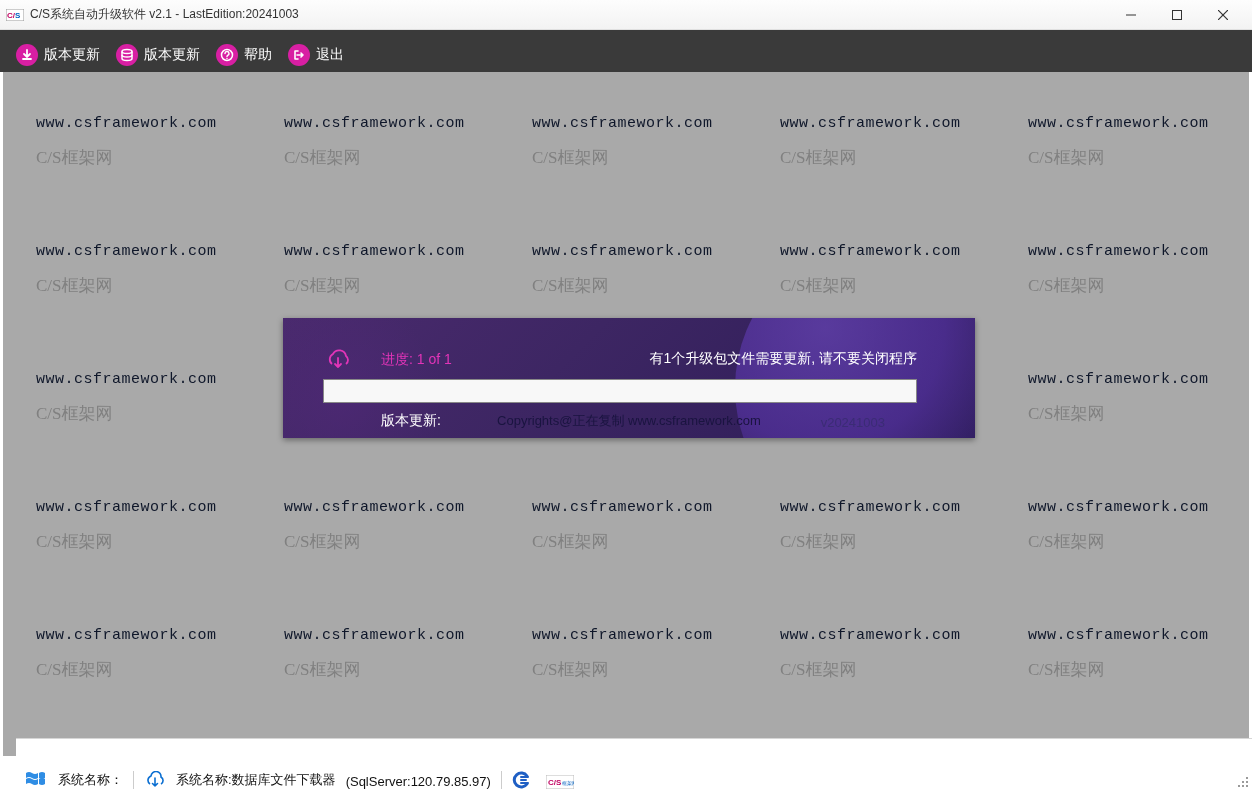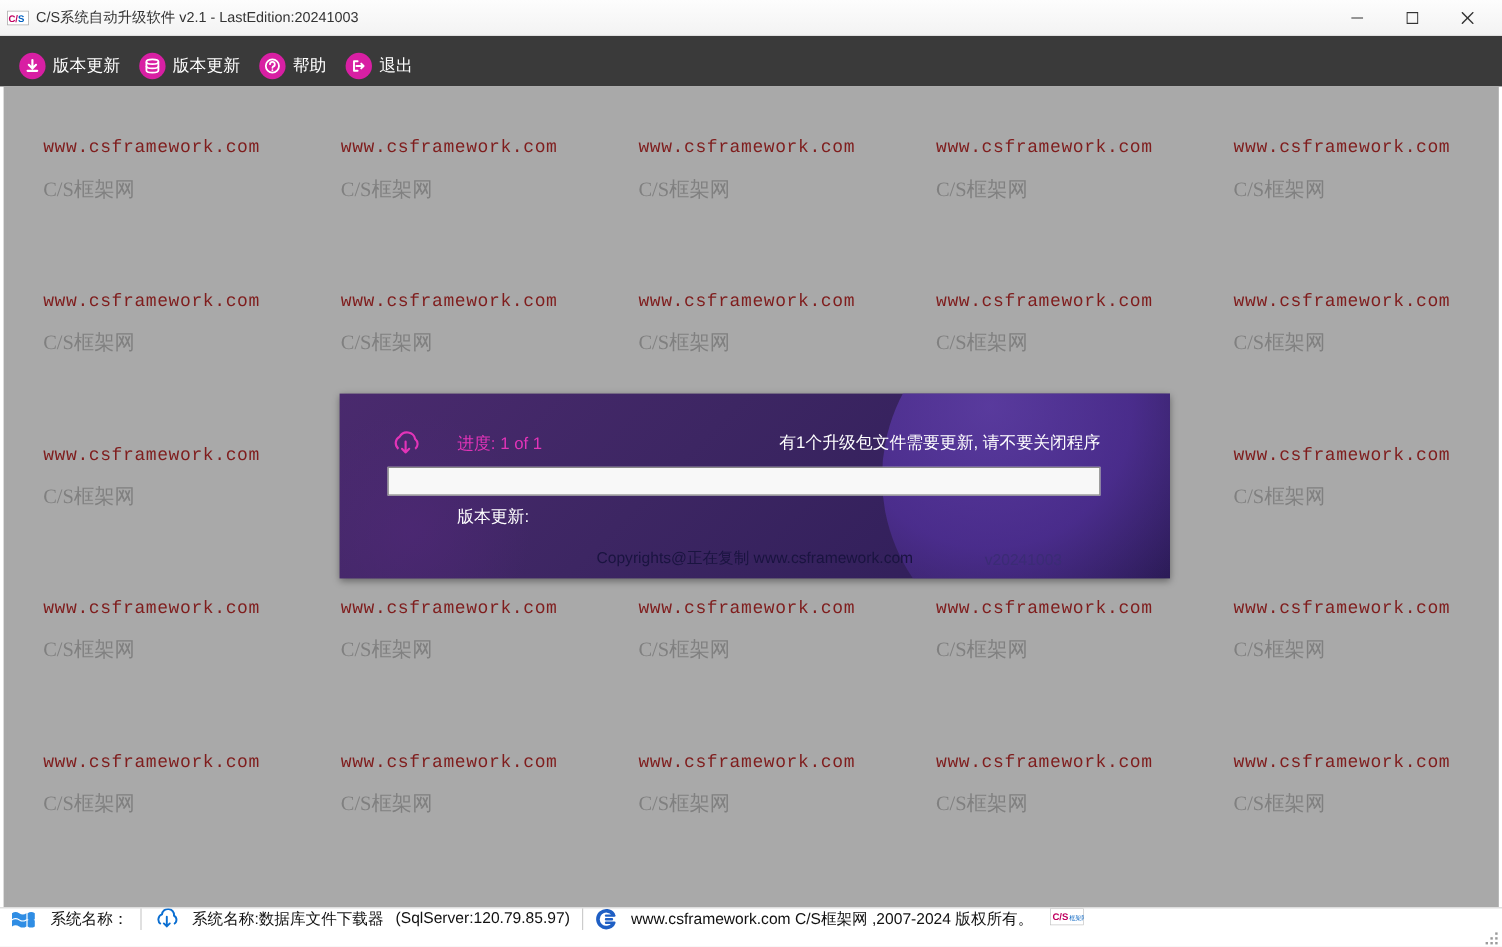--- a/index.html
+++ b/index.html
@@ -16,38 +16,38 @@
   .menubar { height: 42px; background: #3a3a3a; display:flex; align-items:flex-end; padding: 0 8px; }
   .menu-item { display:flex; align-items:center; gap:6px; color:#fff; font-size:14px; padding: 6px 8px; cursor:pointer; }
   .menu-item .mi-icon { width:22px; height:22px; border-radius:50%; background:#d81fa3; display:flex; align-items:center; justify-content:center; }
   .menu-item .mi-icon svg { stroke:#fff; fill:none; }
 
   
   .content { position:absolute; top:72px; left:3px; right:3px; bottom:33px; background:#a9a9a9; overflow:hidden; }
   .content-inner { position:absolute; inset:3px; background:#a9a9a9; }
   .wm-row { position:absolute; left:0; right:0; display:flex; justify-content:space-around; }
   .wm-cell { width:20%; text-align:left; padding-left:30px; }
-  .wm-url { font-family: "Consolas","Courier New",monospace; font-size:15px; color:#7f1d1d; letter-spacing:0.5px; }
+  .wm-url { font-family: "Consolas","Courier New",monospace; font-size:15px; color:#0f172a; letter-spacing:0.5px; }
   .wm-name { font-size:17px; color:#808080; margin-top:14px; font-family: Liberation Serif, serif; }
 
   
-  .dialog { position:absolute; left:280px; top:256px; width:692px; height:154px; background: linear-gradient(135deg,#4a2a6e 0%, #3d2663 40%, #2b1b56 100%); box-shadow: 0 2px 6px rgba(0,0,0,.4); overflow:hidden;text-decoration:underline; }
+  .dialog { position:absolute; left:280px; top:246px; width:692px; height:120px; background: linear-gradient(135deg,#4a2a6e 0%, #3d2663 40%, #2b1b56 100%); box-shadow: 0 2px 6px rgba(0,0,0,.4); overflow:hidden;text-decoration:underline; }
   .dialog::before { content:""; position:absolute; right:-60px; top:-80px; width:300px; height:300px; border-radius:50%; background: radial-gradient(circle at 30% 30%, #6845b8 0%, #5432a0 40%, transparent 70%); opacity:.7; }
   .dialog::after { content:""; position:absolute; left:-40px; bottom:-60px; width:200px; height:200px; border-radius:50%; background: radial-gradient(circle at 50% 50%, rgba(80,40,120,.6), transparent 70%); }
   .dlg-row1 { position:absolute; top:30px; left:40px; right:40px; display:flex; align-items:center; z-index:2; }
   .dlg-cloud { width:30px; height:24px; margin-right:28px; }
   .dlg-progress-label { color:#e234b8; font-size:14px; }
   .dlg-msg { position:absolute; right:58px; top:32px; color:#fff; font-size:14px; z-index:2;margin-left:45px; }
   .dlg-bar { position:absolute; top:61px; left:40px; right:58px; height:24px; background:#f8f8f8; border:1px solid #888; z-index:2; }
   .dlg-copy { position:absolute; top:94px; left:98px; color:#fff; font-size:14px; z-index:2; }
   .dlg-foot { position:absolute; bottom:8px; left:0; right:0; text-align:center; color:#1a1440; font-size:13px; z-index:2; }
   .dlg-ver { position:absolute; bottom:8px; right:90px; color:#3b2c75; font-size:13px; z-index:2; }
 
   
-  .statusbar { position:absolute; left:0; right:0; bottom:0; height:33px; background:#fff; border-top:1px solid #d6d6d6; display:flex; align-items:flex-start; padding:0 8px; font-size:13px; color:#111; gap:10px; }
+  .statusbar { position:absolute; left:16px; right:0; bottom:0; height:51px; background:#fff; border-top:1px solid #d6d6d6; display:flex; align-items:flex-end; padding:0 8px; font-size:13px; color:#111; gap:10px; }
   .statusbar .sep { width:1px; height:18px; background:#ccc; }
   .status-icon { display:inline-flex; align-items:center; }
   .grip { position:absolute; right:4px; bottom:2px; width:14px; height:14px; }
   .grip span { position:absolute; width:2px; height:2px; background:#9a9a9a; }
 </style>
 </head>
 <body>
 
 <div class="titlebar">
   <span class="app-icon">
@@ -268,21 +268,20 @@
   </span>
   <span>系统名称:数据库文件下载器</span>
   <span>(SqlServer:120.79.85.97)</span>
   <span class="sep"></span>
   <span class="status-icon">
     <svg width="20" height="18" viewBox="0 0 20 18">
         <path d="M15 5 A7 7 0 1 0 15 13" fill="none" stroke="#1f5fc4" stroke-width="3" stroke-linecap="round"></path>
         <path d="M9 6 H16 M9 9 H14 M9 12 H16" stroke="#1f5fc4" stroke-width="2" stroke-linecap="round"></path>
       </svg>
   </span>
-  <span>www.csframework.com C/S框架网 ,2007-2024 版权所有。</span>
   <span class="status-icon" style="margin-left:4px">
     <svg width="28" height="14" viewBox="0 0 28 14">
         <rect x="0" y="0" width="28" height="14" fill="#fff" stroke="#bbb"></rect>
         <text x="2" y="10" font-size="8" font-weight="bold" fill="#c00060">C/S</text>
         <text x="16" y="10" font-size="5" fill="#0060c0">框架网</text>
       </svg>
   </span>
   <div class="grip">
     <span style="right:0;bottom:0"></span>
       <span style="right:4px;bottom:0"></span>

